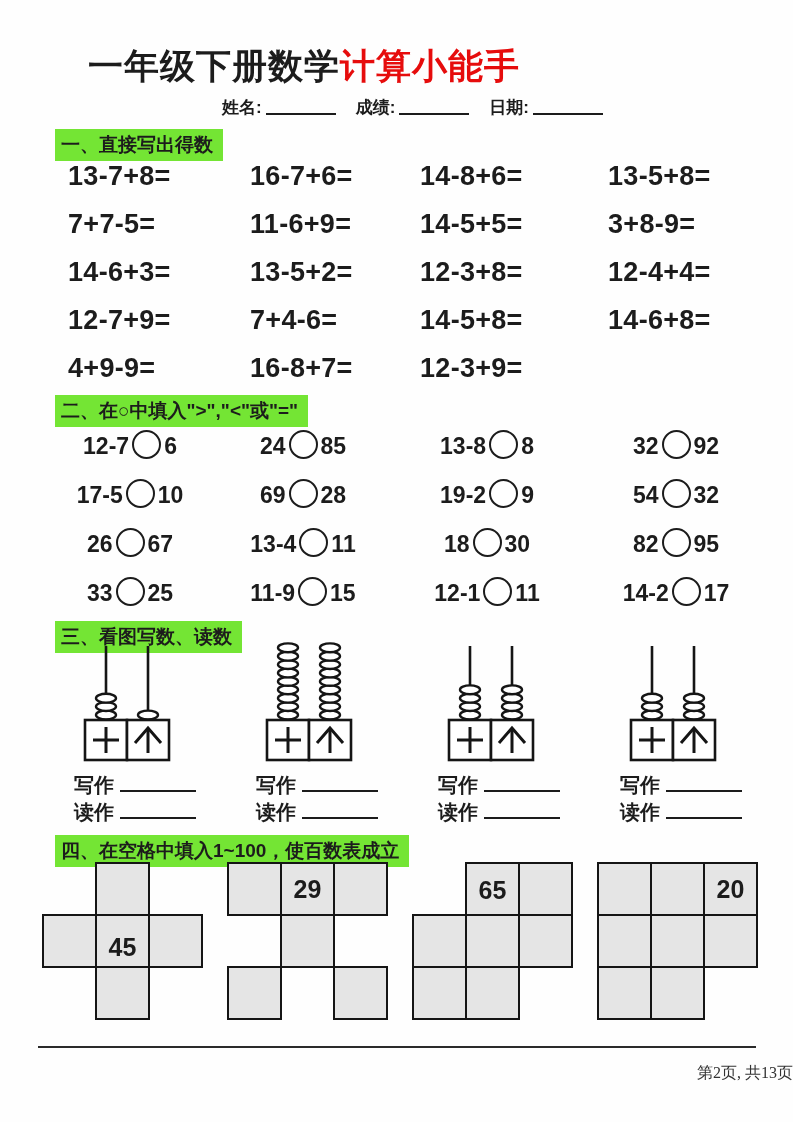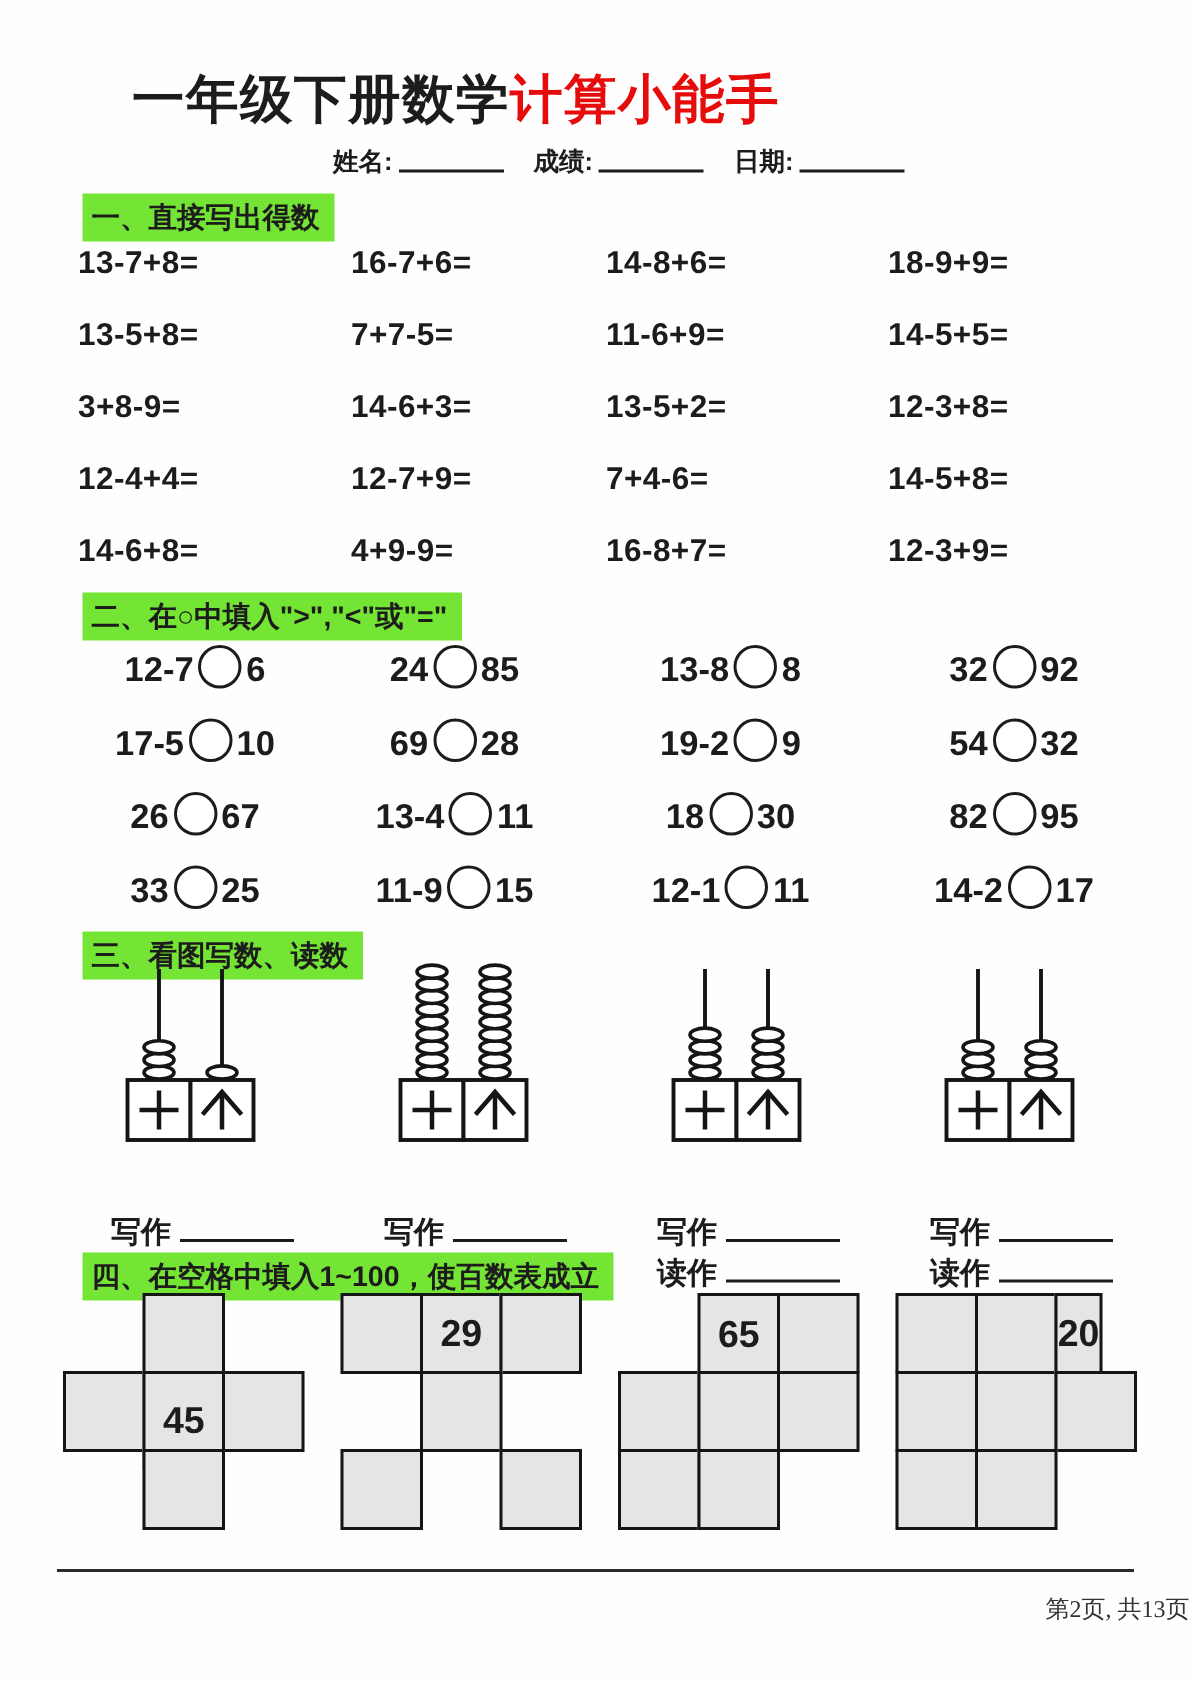--- a/index.html
+++ b/index.html
@@ -17,31 +17,31 @@
   .name-line{position:absolute;left:178px;top:96px;font-size:17px;font-weight:700;white-space:nowrap;margin-left:44px;}
   .blank{display:inline-block;width:70px;border-bottom:2px solid var(--ink);height:14px;margin:0 20px 0 4px;vertical-align:-2px;}
   .blank.last{margin-right:0;}
 
   .sec-header{position:absolute;font-size:19px;font-weight:700;background:var(--green);padding:3px 10px 3px 6px;white-space:nowrap;}
   #h1{left:55px;top:129px;}
   #h2{left:55px;top:395px;}
   #h3{left:55px;top:621px;}
   #h4{left:55px;top:835px;}
 
-  .problems-grid{position:absolute;left:52px;top:152px;width:700px;display:grid;
+  .problems-grid{position:absolute;left:68px;top:152px;width:700px;display:grid;
     grid-template-columns:182px 170px 188px 1fr;grid-auto-rows:48px;align-items:center;
-    font-size:21px;font-weight:600;letter-spacing:.3px;}
+    font-size:27px;font-weight:600;letter-spacing:.3px;}
   .comparisons-grid{position:absolute;left:46px;top:420px;width:724px;display:grid;
     grid-template-columns:168px 178px 190px 1fr;grid-auto-rows:49px;align-items:center;justify-items:center;
     font-size:23px;font-weight:600;}
   .circle{display:inline-block;width:25px;height:25px;border:2.4px solid var(--ink);border-radius:50%;
     vertical-align:-5px;margin:0 3px;background:#fff;}
 
   .abacus-row{position:absolute;left:36px;top:642px;width:730px;display:flex;}
-  .abacus-col{width:182px;display:flex;flex-direction:column;align-items:center;gap:36px;}
+  .abacus-col{width:182px;display:flex;flex-direction:column;align-items:center;}
   .wr-lines{align-self:flex-start;margin:10px 0 0 38px;font-size:20px;font-weight:700;}
   .wr-line{height:27px;white-space:nowrap;}
   .wr-blank{display:inline-block;width:76px;border-bottom:2.4px solid var(--ink);height:15px;margin-left:6px;}
 
   .puzzle-row{position:absolute;left:42px;top:862px;display:flex;gap:24px;}
   .puzzle{position:relative;}
   .pcell{position:absolute;box-sizing:border-box;border:2.4px solid #151515;background:#e5e5e5;
     display:flex;align-items:center;justify-content:center;font-size:25px;font-weight:600;}
 
   .footer-rule{position:absolute;left:38px;top:1046px;width:718px;height:2px;background:#2a2a2a;}
@@ -57,21 +57,20 @@
 
   <div class="name-line">
     <span>姓名:</span><span class="blank"></span><span>成绩:</span><span class="blank"></span><span>日期:</span><span class="blank last"></span>
   </div>
 
   <div class="sec-header" id="h1"><span>一、直接写出得数</span></div>
   <div class="problems-grid" id="problems">
       <div class="problem">13-7+8=</div>
       <div class="problem">16-7+6=</div>
       <div class="problem">14-8+6=</div>
-      <div class="problem">18-9+9=</div>
       <div class="problem">13-5+8=</div>
       <div class="problem">7+7-5=</div>
       <div class="problem">11-6+9=</div>
       <div class="problem">14-5+5=</div>
       <div class="problem">3+8-9=</div>
       <div class="problem">14-6+3=</div>
       <div class="problem">13-5+2=</div>
       <div class="problem">12-3+8=</div>
       <div class="problem">12-4+4=</div>
       <div class="problem">12-7+9=</div>
@@ -245,21 +244,21 @@
         <div class="pcell" style="left: 106px; top: 0px; width: 55px; height: 54px;"></div>
         <div class="pcell" style="left: 0px; top: 52px; width: 55px; height: 54px;"></div>
         <div class="pcell" style="left: 53px; top: 52px; width: 55px; height: 54px;"></div>
         <div class="pcell" style="left: 106px; top: 52px; width: 55px; height: 54px;"></div>
         <div class="pcell" style="left: 0px; top: 104px; width: 55px; height: 54px;"></div>
         <div class="pcell" style="left: 53px; top: 104px; width: 55px; height: 54px;"></div>
       </div>
       <div class="puzzle" style="width: 161px; height: 158px;">
         <div class="pcell" style="left: 0px; top: 0px; width: 55px; height: 54px;"></div>
         <div class="pcell" style="left: 53px; top: 0px; width: 55px; height: 54px;"></div>
-        <div class="pcell" style="left: 106px; top: 0px; width: 32px; height: 54px;">20</div>
+        <div class="pcell" style="left: 106px; top: 0px; width: 55px; height: 54px;">20</div>
         <div class="pcell" style="left: 0px; top: 52px; width: 55px; height: 54px;"></div>
         <div class="pcell" style="left: 53px; top: 52px; width: 55px; height: 54px;"></div>
         <div class="pcell" style="left: 106px; top: 52px; width: 55px; height: 54px;"></div>
         <div class="pcell" style="left: 0px; top: 104px; width: 55px; height: 54px;"></div>
         <div class="pcell" style="left: 53px; top: 104px; width: 55px; height: 54px;"></div>
       </div>
     </div>
 
   <div class="footer-rule"></div>
   <div class="footer">第2页, 共13页</div>

